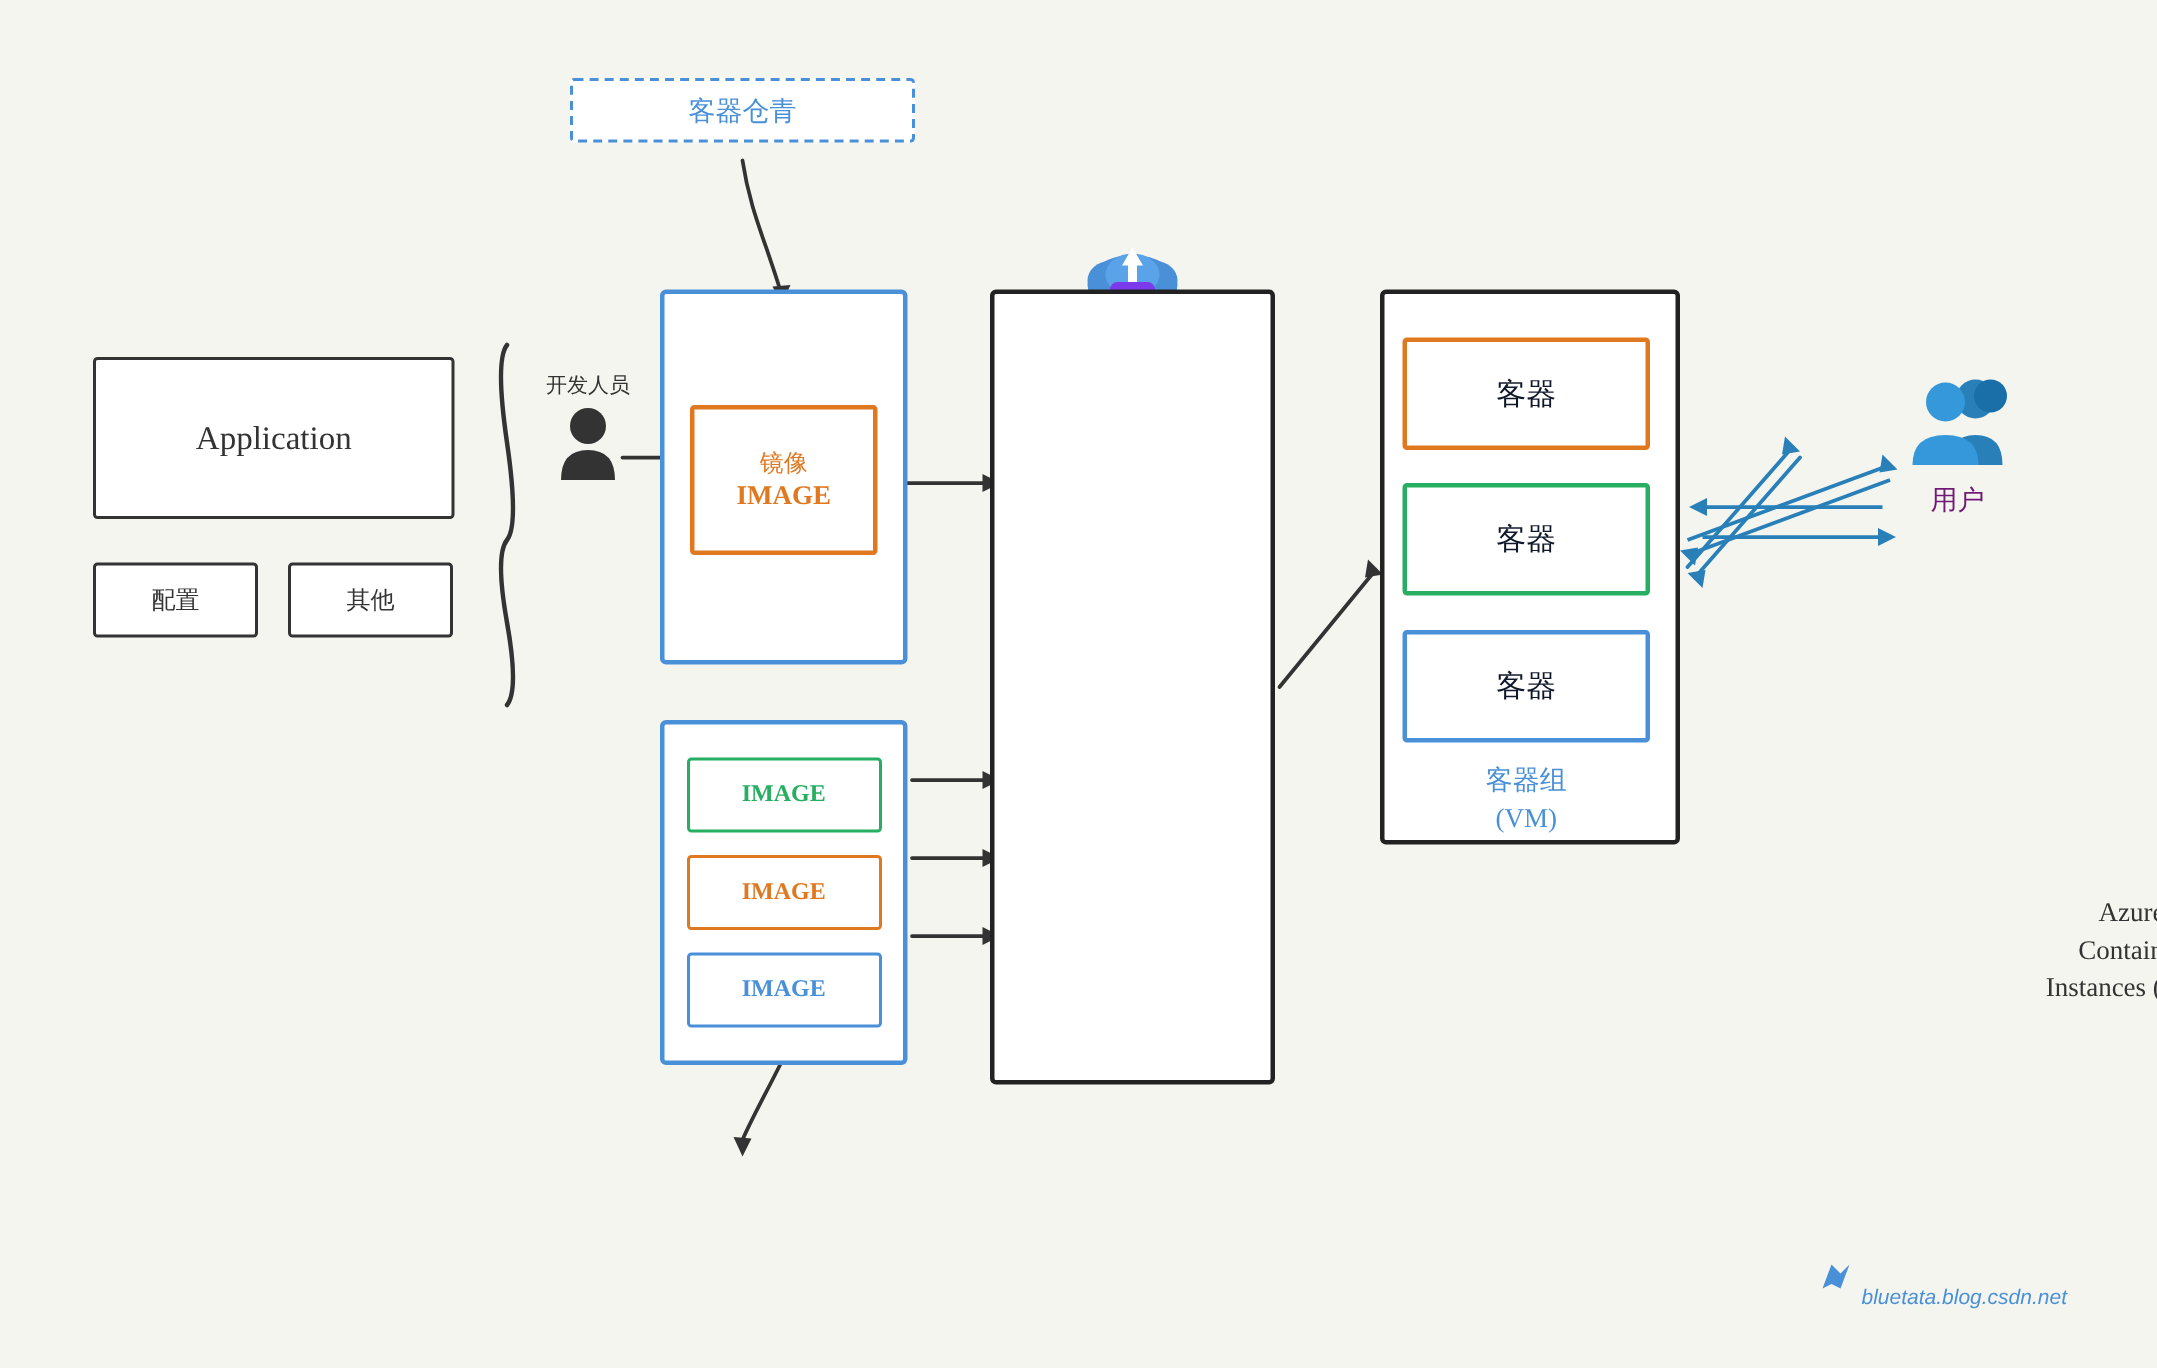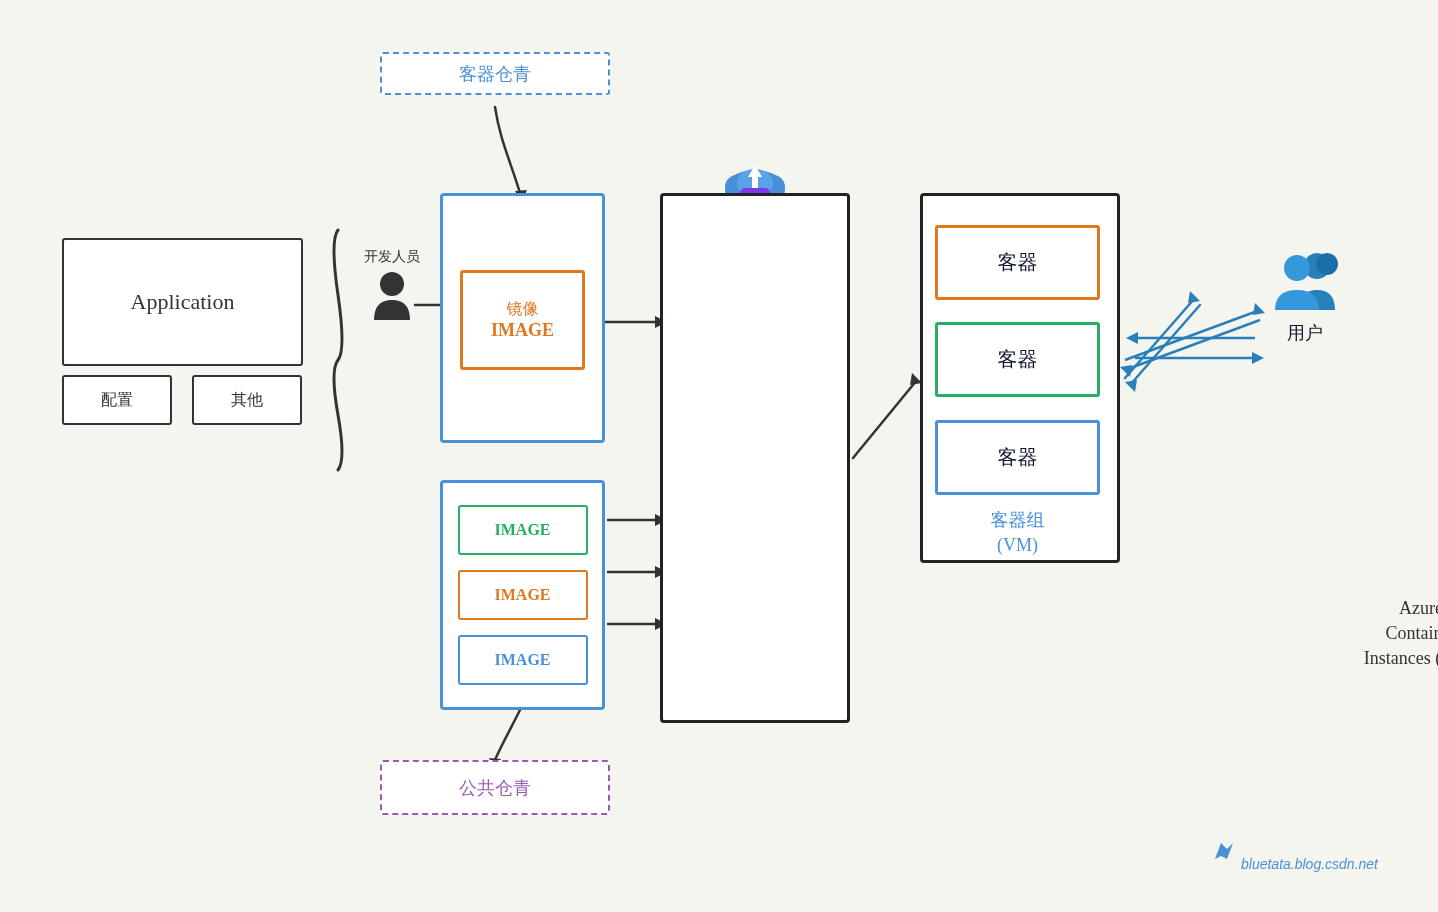--- a/index.html
+++ b/index.html
@@ -18,21 +18,21 @@
       height: 912px;
       background: #f5f5f0;
     }
 
     
     .app-box {
       position: absolute;
       left: 62px;
       top: 238px;
       width: 241px;
-      height: 128px;
+      height: 108px;
       border: 2px solid #333;
       background: white;
       display: flex;
       align-items: center;
       justify-content: center;
       border-radius: 3px;
     }
 
     .app-label {
       font-size: 22px;
@@ -344,21 +344,21 @@
       position: absolute;
       left: 1265px;
       top: 248px;
       display: flex;
       flex-direction: column;
       align-items: center;
     }
 
     .users-label {
       font-size: 18px;
-      color: #0f172a;
+      color: #701a75;
       margin-top: 8px;
       font-family: 'Comic Sans MS', cursive;
     }
 
     
     .watermark {
       position: absolute;
       right: 60px;
       bottom: 40px;
       display: flex;
@@ -492,23 +492,20 @@
       <span class="image-text" style="color:#27ae60;">IMAGE</span>
     </div>
     <div class="image-box-orange2">
       <span class="image-text" style="color:#e07820;">IMAGE</span>
     </div>
     <div class="image-box-blue2">
       <span class="image-text" style="color:#4a90d9;">IMAGE</span>
     </div>
   </div>
 
-  <div class="registry-public">
-    <span class="registry-public-label">公共仓青</span>
-  </div>
 
   <div class="container-group-box"></div>
 
   <div class="container-orange">
     <span class="container-label">客器</span>
   </div>
 
   <div class="container-green">
     <span class="container-label">客器</span>
   </div>

